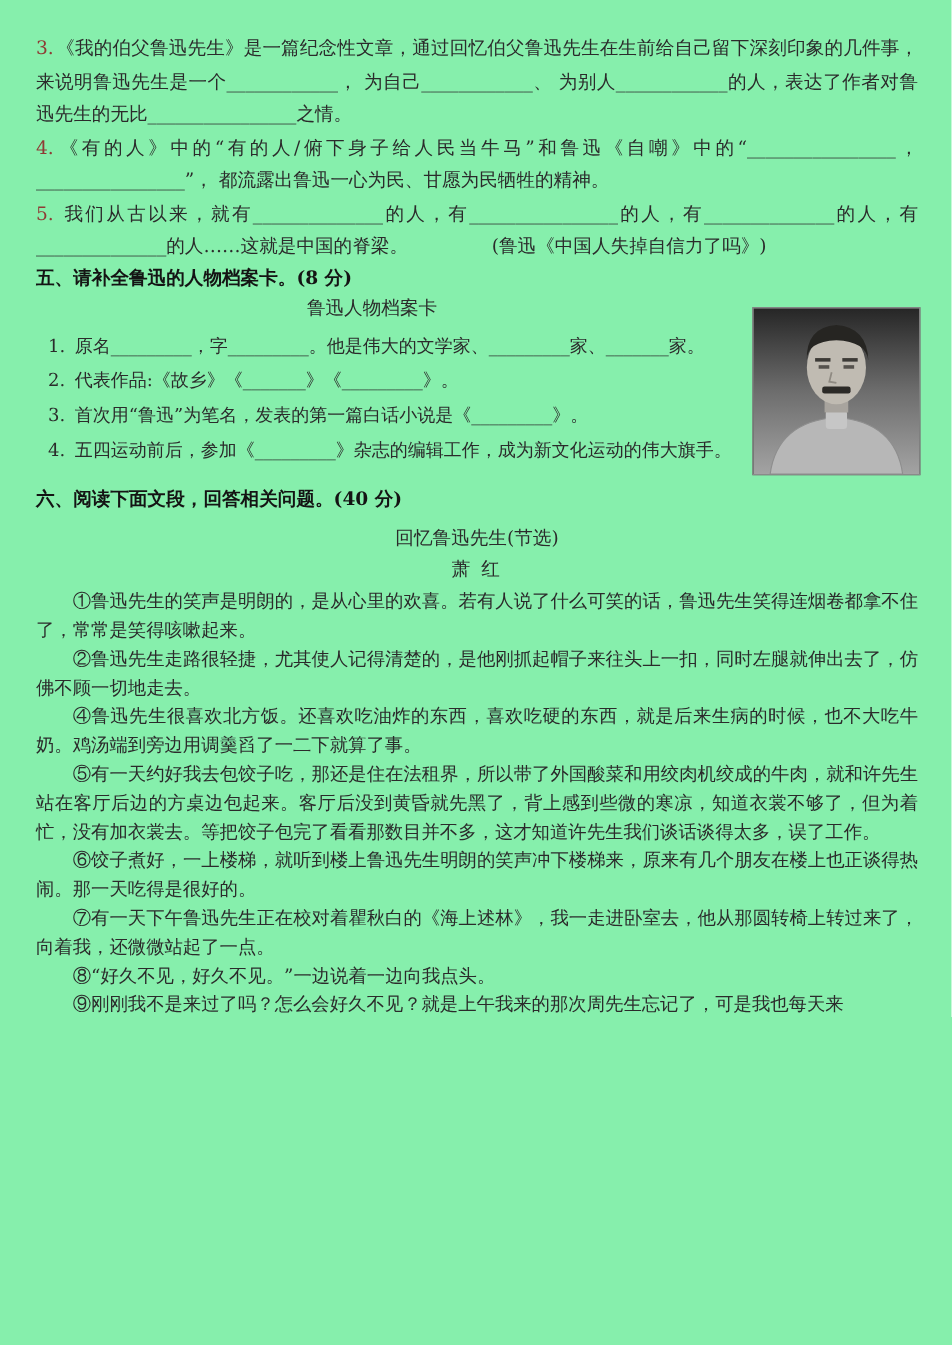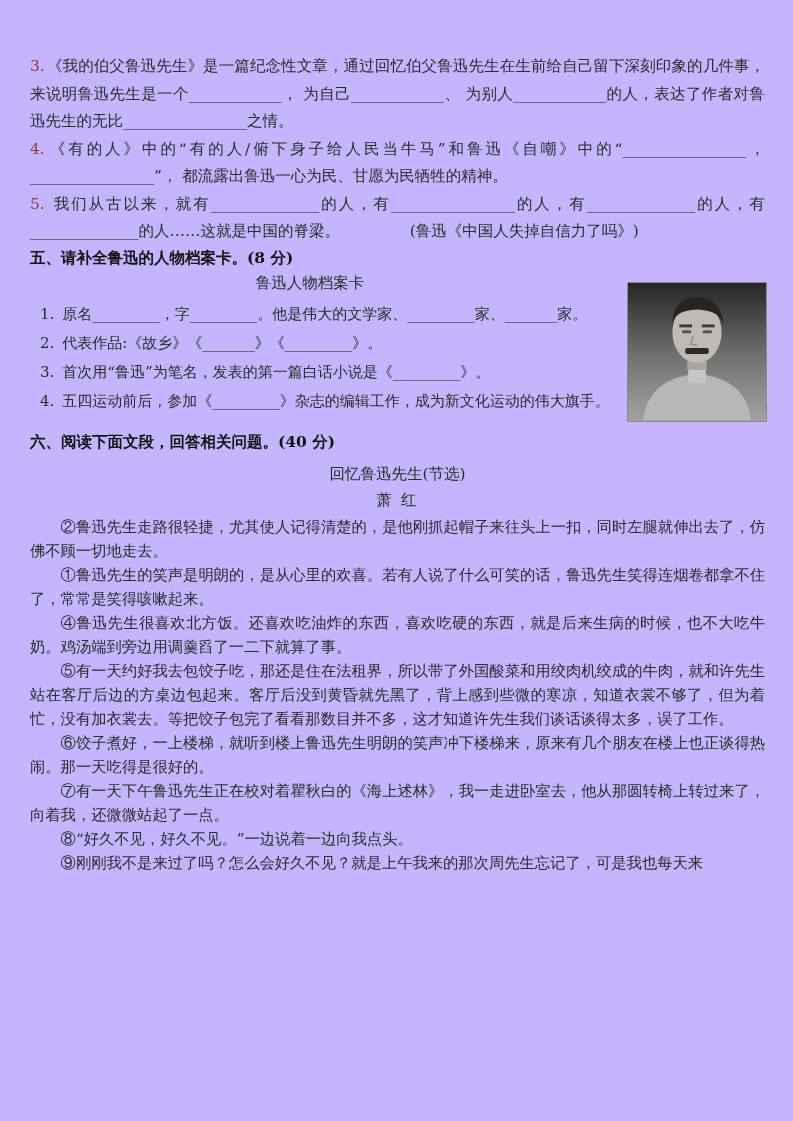--- a/index.html
+++ b/index.html
@@ -5,23 +5,23 @@
   * { margin: 0; padding: 0; box-sizing: border-box; }
   html, body { background: #ffffff; }
   body {
     width: 793px; height: 1121px;
     overflow: hidden;
     font-family: "DejaVu Serif", "Liberation Serif", serif;
     color: #2b2b2b;
   }
   .page {
     width: 793px; height: 1121px;
-    padding: 53px 28px 0 30px;
+    padding: 27px 28px 0 30px;
     position: relative;
-    background: #c4b5fd;
+    background: #86efac;
   }
   
   .questions p.q {
     font-size: 15.5px;
     line-height: 27.5px;
     text-align: justify;
   }
   .qnum { margin-right: 2px; }
   .qnum.red { color: #8f3b35; }
   .q .source { margin-left: 4.5em; white-space: nowrap; }
@@ -137,22 +137,22 @@
       </svg>
     </div>
   </div>
 
 
   <h2 class="sec-head six">六、阅读下面文段，回答相关问题。(40 分)</h2>
   <div class="passage-title">回忆鲁迅先生(节选)</div>
   <div class="passage-author">萧 红</div>
 
   <div class="passage">
+    <p>①鲁迅先生的笑声是明朗的，是从心里的欢喜。若有人说了什么可笑的话，鲁迅先生笑得连烟卷都拿不住了，常常是笑得咳嗽起来。</p>
     <p>②鲁迅先生走路很轻捷，尤其使人记得清楚的，是他刚抓起帽子来往头上一扣，同时左腿就伸出去了，仿佛不顾一切地走去。</p>
-    <p>①鲁迅先生的笑声是明朗的，是从心里的欢喜。若有人说了什么可笑的话，鲁迅先生笑得连烟卷都拿不住了，常常是笑得咳嗽起来。</p>
     <p>④鲁迅先生很喜欢北方饭。还喜欢吃油炸的东西，喜欢吃硬的东西，就是后来生病的时候，也不大吃牛奶。鸡汤端到旁边用调羹舀了一二下就算了事。</p>
     <p>⑤有一天约好我去包饺子吃，那还是住在法租界，所以带了外国酸菜和用绞肉机绞成的牛肉，就和许先生站在客厅后边的方桌边包起来。客厅后没到黄昏就先黑了，背上感到些微的寒凉，知道衣裳不够了，但为着忙，没有加衣裳去。等把饺子包完了看看那数目并不多，这才知道许先生我们谈话谈得太多，误了工作。</p>
     <p>⑥饺子煮好，一上楼梯，就听到楼上鲁迅先生明朗的笑声冲下楼梯来，原来有几个朋友在楼上也正谈得热闹。那一天吃得是很好的。</p>
     <p>⑦有一天下午鲁迅先生正在校对着瞿秋白的《海上述林》，我一走进卧室去，他从那圆转椅上转过来了，向着我，还微微站起了一点。</p>
     <p>⑧“好久不见，好久不见。”一边说着一边向我点头。</p>
     <p>⑨刚刚我不是来过了吗？怎么会好久不见？就是上午我来的那次周先生忘记了，可是我也每天来</p>
   </div>
 
 </div>
 

